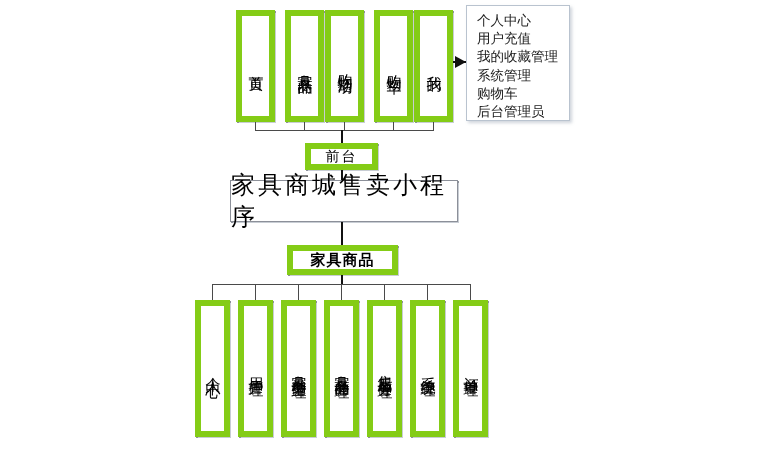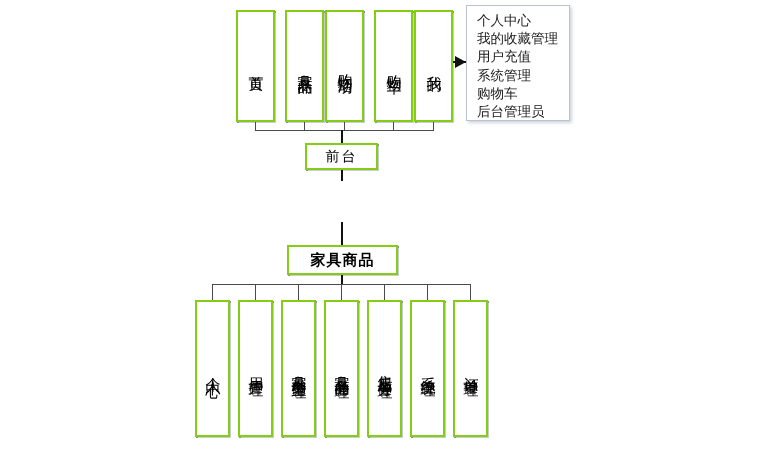--- a/index.html
+++ b/index.html
@@ -18,21 +18,21 @@
   #canvas {
     position: absolute;
     left: 0; top: 0;
     width: 761px;
     height: 336px;
   }
 
   .box {
     position: absolute;
     box-sizing: border-box;
-    border: 2px solid #84cc16;
+    border: 6px solid #84cc16;
     background: #ffffff;
     box-shadow: 2px 2px 0 -1px #c8cdd4, 1px 1px 0 0 #8c9099;
     display: flex;
     align-items: center;
     justify-content: center;
     color: #000000;
   }
 
   
   .vbox {
@@ -127,22 +127,22 @@
 
   <div class="box vbox" style="left:414px; top:10px; width:39px; height:112px;">
     <span>我的</span>
   </div>
 
   <div class="arrow-shaft" style="left:453px; top:61px; width:14px;"></div>
   <div class="arrow-head" style="left:455px; top:56px;"></div>
 
   <div class="menu-panel" style="left:466px; top:5px; width:104px; height:116px;">
     <div class="mi">个人中心</div>
+    <div class="mi">用户充值</div>
     <div class="mi">我的收藏管理</div>
-    <div class="mi">用户充值</div>
     <div class="mi">系统管理</div>
     <div class="mi">购物车</div>
     <div class="mi">后台管理员</div>
   </div>
 
   <div class="ln ln-v" style="left:255px; top:122px; height:9px;"></div>
   <div class="ln ln-v" style="left:304px; top:122px; height:9px;"></div>
   <div class="ln ln-v" style="left:344px; top:122px; height:9px;"></div>
   <div class="ln ln-v" style="left:393px; top:122px; height:9px;"></div>
   <div class="ln ln-v" style="left:433px; top:122px; height:9px;"></div>
@@ -150,20 +150,23 @@
   <div class="ln ln-h" style="left:255px; top:130px; width:179px;"></div>
 
   <div class="ln-thick-v ln" style="left:341px; top:130px; height:14px;"></div>
 
   <div class="box front-box" style="left:305px; top:143px; width:73px; height:27px;">
     <span>前台</span>
   </div>
 
   <div class="ln-thick-v ln" style="left:341px; top:170px; height:11px;"></div>
 
+  <div class="box title-box" style="left:230px; top:180px; width:228px; height:42px;">
+    <span>家具商城售卖小程序</span>
+  </div>
 
   <div class="ln-thick-v ln" style="left:341px; top:222px; height:24px;"></div>
 
   <div class="box admin-box" style="left:287px; top:245px; width:111px; height:30px;">
     <span>家具商品</span>
   </div>
 
   <div class="ln-thick-v ln" style="left:341px; top:275px; height:10px;"></div>
 
   <div class="ln ln-h" style="left:212px; top:284px; width:259px;"></div>

